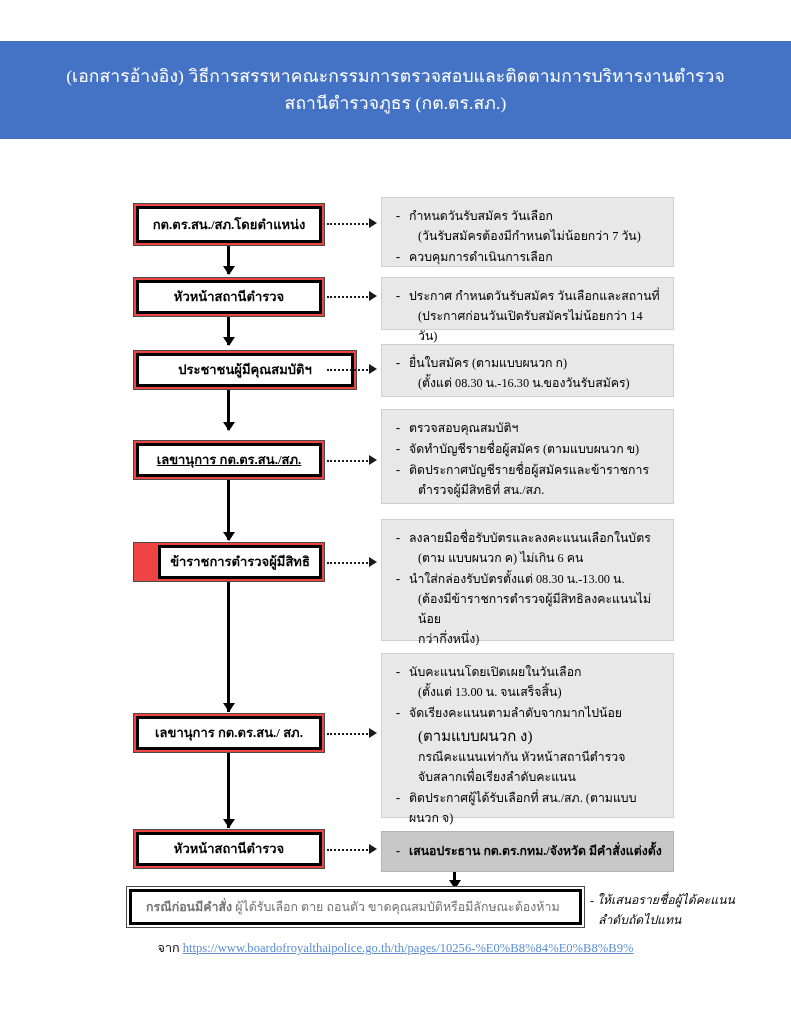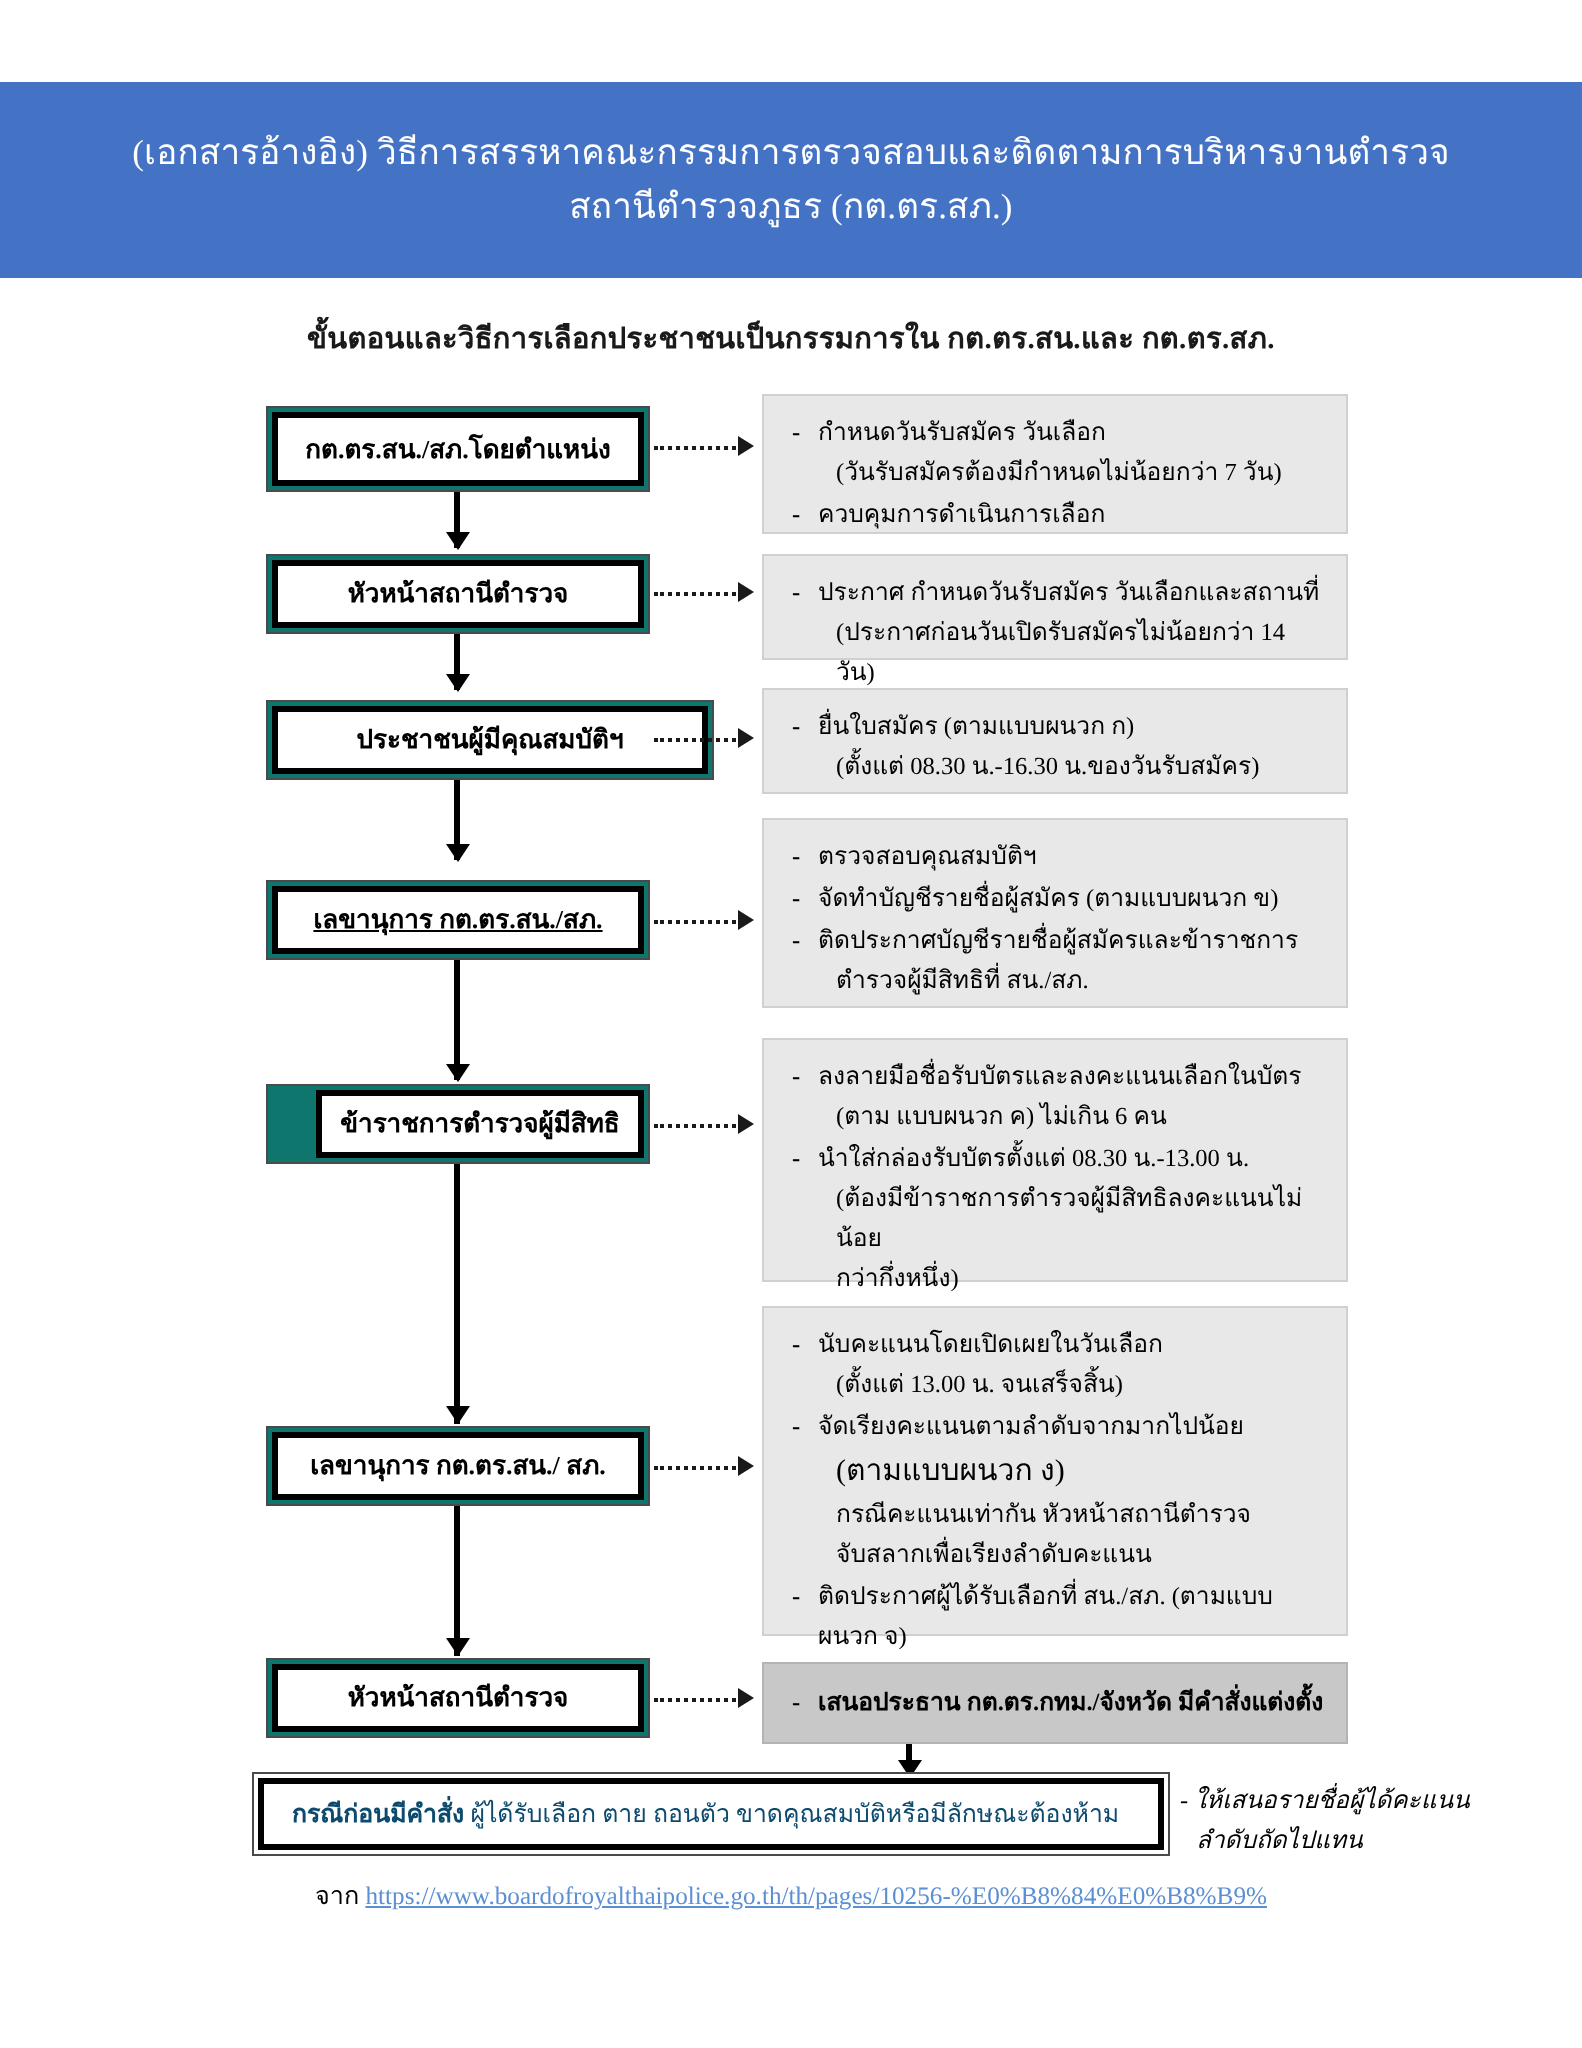--- a/index.html
+++ b/index.html
@@ -54,21 +54,21 @@
   .flow {
     position: absolute;
     left: 0; top: 0;
     width: 791px; height: 1024px;
   }
 
   
   .node {
     position: absolute;
     border: 1px solid #4a4a4a;
-    background: #0f766e;
+    background: #ef4444;
     padding: 2px;
   }
   .node-inner {
     border: 3px solid #000000;
     background: #ffffff;
     width: 100%; height: 100%;
     display: flex;
     align-items: center;
     justify-content: center;
   }
@@ -149,21 +149,21 @@
   }
   .bottom-box-inner {
     border: 3px solid #000000;
     width: 100%; height: 100%;
     display: flex;
     align-items: center;
     padding: 0 14px;
   }
   .bottom-text {
     font-size: 12.4px;
-    color: #0c4a6e;
+    color: #737373;
     line-height: 1.3;
   }
   .bottom-text .lead { font-weight: bold; }
 
   .bottom-annot {
     position: absolute;
     font-size: 12.2px;
     color: #000000;
     line-height: 1.65;
   }
@@ -188,21 +188,20 @@
 </head>
 <body>
 
 <div id="page">
 
   <div class="header-band">
     <div class="header-line">(เอกสารอ้างอิง)  วิธีการสรรหาคณะกรรมการตรวจสอบและติดตามการบริหารงานตำรวจ</div>
     <div class="header-line">สถานีตำรวจภูธร (กต.ตร.สภ.)</div>
   </div>
 
-  <div class="subtitle">ขั้นตอนและวิธีการเลือกประชาชนเป็นกรรมการใน กต.ตร.สน.และ กต.ตร.สภ.</div>
 
   <div class="flow">
 
     <div class="node" style="left:133px; top:203px; width:192px; height:43px;">
       <div class="node-inner">
           <span class="node-label">กต.ตร.สน./สภ.โดยตำแหน่ง</span>
         </div>
     </div>
     <div class="vline" style="left:227px; top:246px; height:28px;"></div>
     <div class="arrowhead-down" style="left:223px; top:266px;"></div>

